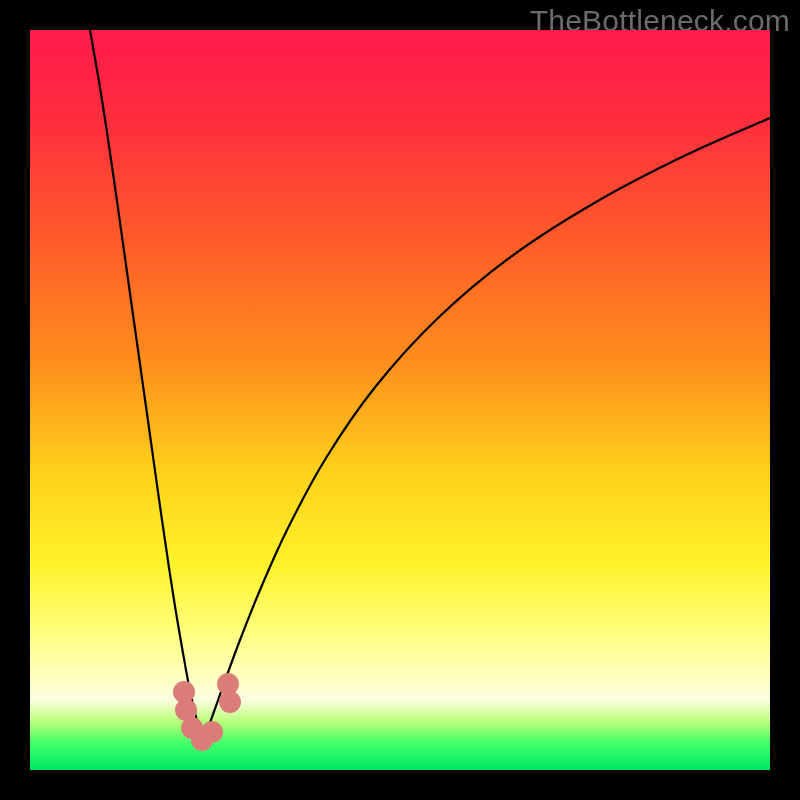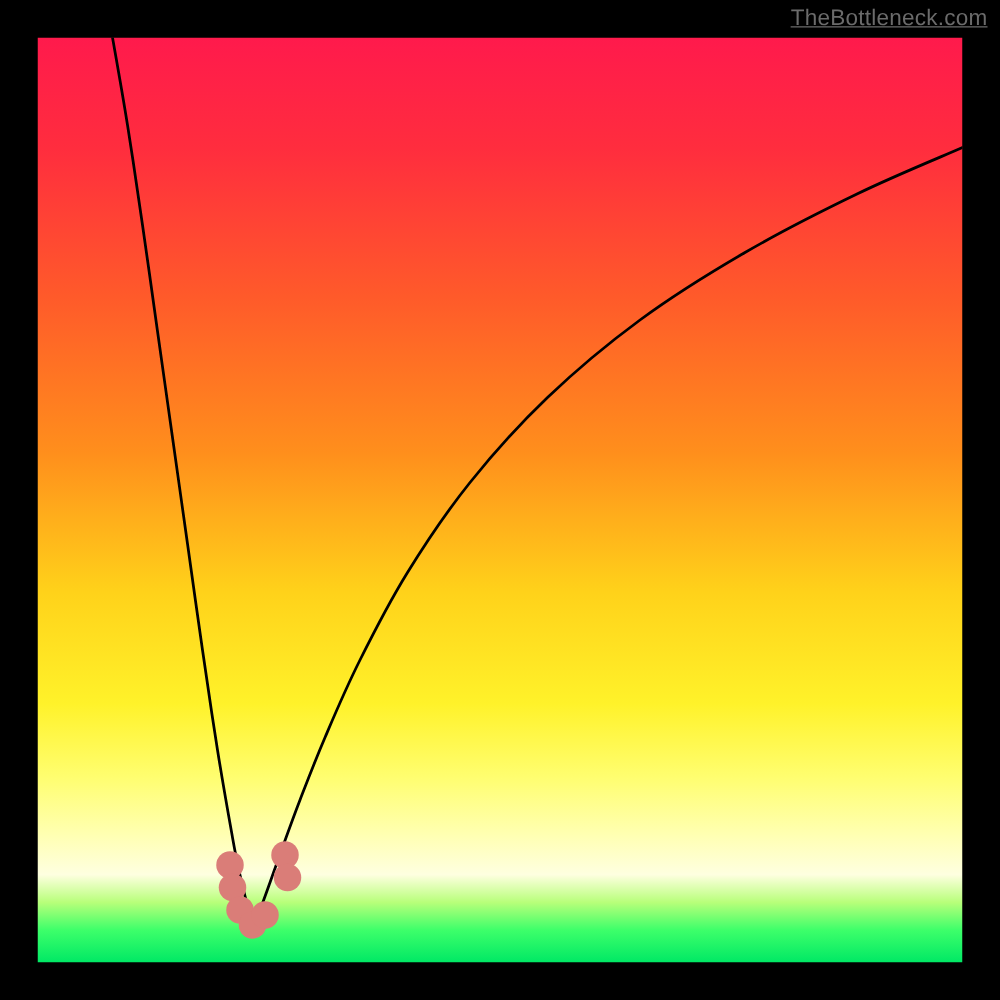--- a/index.html
+++ b/index.html
@@ -24,25 +24,24 @@
     left: 30px;
     top: 30px;
     width: 740px;
     height: 740px;
   }
   .attribution {
     position: absolute;
     top: 4px;
     right: 10px;
     color: #6b6b6b;
-    font-size: 18px;
+    font-size: 30px;
     font-weight: 400;
     letter-spacing: 0.2px;
     user-select: none;
-    text-decoration: underline;
   }
 </style>
 </head>
 <body>
 
 <div class="frame">
   <div class="attribution">TheBottleneck.com</div>
 
   <svg class="plot" width="740" height="740" viewBox="0 0 740 740">
     <defs>

